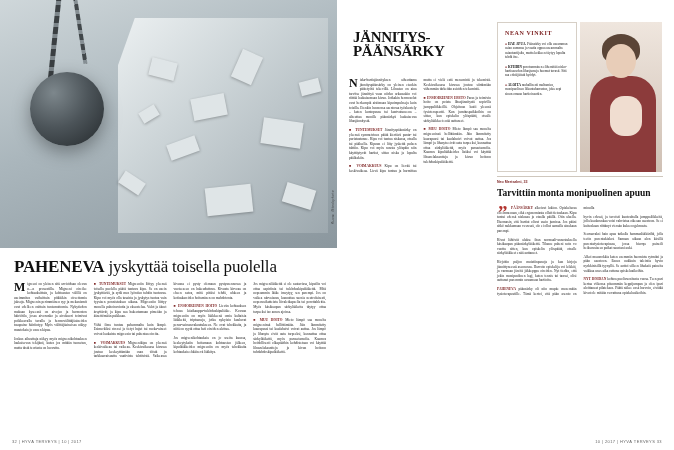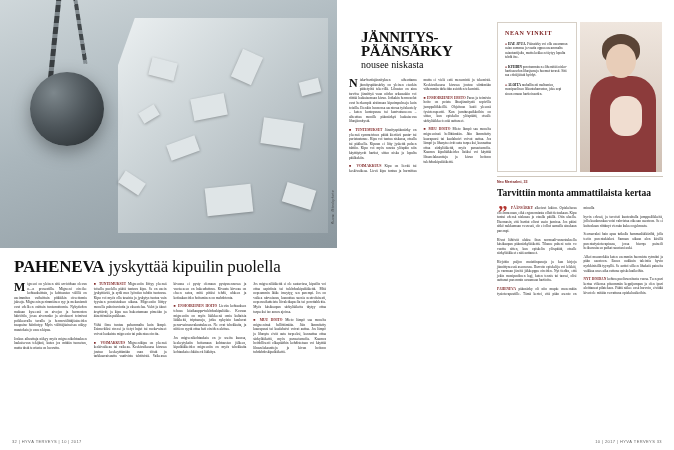--- a/index.html
+++ b/index.html
@@ -86,21 +86,21 @@
   
   .folio{
     position:absolute;bottom:6px;font-size:4px;color:#666;
     font-family:"Liberation Sans",sans-serif;letter-spacing:.4px;
   }
   .folio-left{left:12px;}
   .folio-right{right:12px;}
 
   
   .r-head{
-    position:absolute;left:24px;top:30px;width:140px;
+    position:absolute;left:16px;top:30px;width:140px;
     font-family:"Liberation Serif",serif;color:#111;
   }
   .r-head .l1{font-size:15px;line-height:14px;font-weight:700;letter-spacing:-.3px;}
   .r-head .l2{font-size:15px;line-height:14px;font-weight:700;letter-spacing:-.3px;}
   .r-head .l3{font-size:10px;line-height:12px;font-weight:400;margin-top:1px;}
 
   .r-cols{
     position:absolute;left:12px;top:78px;width:142px;height:190px;
     column-count:2;column-gap:7px;
   }
@@ -185,21 +185,21 @@
       <div class="shard" style="left:206px;top:186px;width:46px;height:28px;transform:rotate(-6deg);"></div>
       <div class="shard" style="left:284px;top:186px;width:30px;height:20px;transform:rotate(17deg);"></div>
       <div class="shard" style="left:140px;top:108px;width:18px;height:12px;transform:rotate(-31deg);"></div>
       <div class="shard" style="left:300px;top:80px;width:20px;height:14px;transform:rotate(-14deg);"></div>
 
       <div class="photo-credit">Kuva: iStockphoto</div>
     </div>
 
     <div class="left-head">
       <b>PAHENEVA</b>
-      <span class="light">jyskyttää kipuilin puolella</span>
+      <span class="light">jyskyttää toisella puolella</span>
     </div>
 
     <div class="cols">
       <p class="lead"><span class="dropcap">M</span><span>igreeni on yleinen sitä arvioidaan olevan n—n prosentilla. Migreeni oireilee kohtauksittain, ja kohtausten välillä on useimmiten vaiheittain pitkiäkin oireettomia jaksoja. Migreenin perimmäinen syy ja mekanismit ovat edelleen osittain tuntemattomia. Nykytiedon mukaan kyseessä on aivojen ja hermoston häiriötila, jossa aivorunko ja aivokuori toimivat poikkeavalla tavalla ja hermovälittäjäaineiden tasapaino häiriintyy. Myös välittäjäaineissa näkyy muutoksia jo ennen kipua.</span></p>
       <p><span>Joskus aiheuttaja näkyy myös migreenikohtauksen laukaisevan tekijänä, kuten jos mitään tunnetun, mutta tästä teoriasta on luovuttu.</span></p>
       <p><span class="bullet">■ </span><span class="kicker">TUNTEMUKSET</span> <span>Migreeniin liittyy yleensä toisella puolella päätä tuntuva kipu. Se on usein jyskyttävää, ja sydä men lyöntien tahtiin tuntuvaa. Kipu voi myös olla tasaista ja jyskytys tuntua vain fyysisen ponnistuksen aikana. Migreeniin liittyy monella pahoinvointia ja oksentelua. Valot ja äänet ärsyttävät, ja kipu saa hakeutumaan pimeään ja äänettömään paikkaan.</span></p>
       <p><span>Vähä ilma tuntuu pahemmalta kuin lämpö. Esimerkiksi stressi ja tietyt hajut tai ruoka-aineet voivat laukaista migreenin tai pahentaa oireita.</span></p>
       <p><span class="bullet">■ </span><span class="kicker">VOIMAKKUUS</span> <span>Migreenikipu on yleensä keskivaikeaa tai vaikeaa. Keskivaikeassa kivussa joutuu keskeyttämään osan töistä ja tarkkaavaisuutta vaativista tehtävistä. Vaikeassa kivussa ei pysty olemaan pystyasennossa ja vuoteeseen on hakeuduttava. Kivusta kirvoaa on eheen satoa, mitä pitäisi tehdä, uhkeen ja kotiaskareiden hoitaminen on mahdotonta.</span></p>
       <p><span class="bullet">■ </span><span class="kicker">ENSIOIREINEN HOITO</span> <span>Lievän kohtauksen tehoaa käsikauppa-tulehduskipulääke. Kovaan migreeniin on myös lääkkeenä omia kaltaisia lääkkeitä, triptaaneja, jotka nykyisin kuuluvat perus-sairausvakuutukseen. Ne ovat tehokkaita, ja niitä on syytä ottaa heti oireiden alettua.</span></p>
       <p><span>Jos migreenikohtauksia on jo useita kuussa, keskeytyksiin hoitamaan kohtausten jälkeen, kipulääkkeiden migreeniin on myös tehokkaita kohtauksia ehkäisevä lääkitys.</span></p>
@@ -210,21 +210,20 @@
     <div class="folio folio-left">32 | HYVÄ TERVEYS | 10 | 2017</div>
   </div>
 
   <div class="gutter"></div>
 
   <div class="page page-right">
 
     <div class="r-head">
       <div class="l1">JÄNNITYS-</div>
       <div class="l2">PÄÄNSÄRKY</div>
-      <div class="l3">nousee niskasta</div>
     </div>
 
     <div class="r-cols">
       <p><span class="dropcap">N</span><span>iska-hartiajännityksen aiheuttama jännityspäänsärky on yleinen etenkin päätetyötä tekevillä. Lihasten on aina tarvitse jännittyä vaan niiden arkaasakin voi riittää laukaisemaan kivun. Jotkakin hermosolut ovat herkempiä aistimaan kipuimpulsseja kuin toisilla. Etenkin huonossa asentossa työskentely – kuten kuntopussa tai kuntvatuneena – aiheuttaa monille päänsärkyä laukaisevaa lihasjännitystä.</span></p>
       <p><span class="bullet">■ </span><span class="kicker">TUNTEMUKSET</span> <span>Jännityspäänsärky on yleensä symmetrinen päätä kiertävä panta- tai puristustunne. Kipu voi tuntua niskassa, otsalla tai päälaella. Kipuun ei liity jyskettä pulsen tahtiin. Kipu voi myös nousta ylöspäin niin käyttäytyvät hartiat, sitten niska ja lopulta pääläakiin.</span></p>
       <p><span class="bullet">■ </span><span class="kicker">VOIMAKKUUS</span> <span>Kipu on lievää tai keskivaikeaa. Lievä kipu tuntuu ja harmittaa mutta ei vielä estä menemistä ja tekemistä. Keskivaikeassa kivussa joutuu siirtämään vähemmän tärkeitän asioiden tekemistä.</span></p>
       <p><span class="bullet">■ </span><span class="kicker">ENSIOIREINEN HOITO</span> <span>Paras ja toimivin hoito on poista lihasjännitystä sopivilla jumppaliikkeillä. Ohjeitnan laatii yleensä fysioterapeutti. Kun jumituspaikkoihin on sitten, kun opiskelin ylöspäätä, otsalle särkylääkkeet enää auttaneet.</span></p>
       <p><span class="bullet">■ </span><span class="kicker">MUU HOITO</span> <span>Mieto lämpö saa monelta migreeninsä hellittämään. Jäin lämmitetty kaurapussi tai kaulahuivi voivat auttaa. Jos lämpö ja lihasyta eivät auta tarpeeksi, kannattaa ottaa särkylääkettä, myös parasetamolia. Kaamos kipulääkkeiden lisäksi voi käyttää lihasrelaksantteja ja kivun hoitoon tulehduskipulääkettä.</span></p>
     </div>
 
@@ -238,21 +237,21 @@
     <div class="rphoto">
       <div class="bg"></div>
       <div class="body"></div>
       <div class="hair"></div>
       <div class="head"></div>
       <div class="baby"></div>
     </div>
 
     <div class="sep"></div>
     <div class="r-byline">Neo Mertsalmi, 33</div>
-    <div class="r-sub">Tarvittiin monta ammattilaista kertaa</div>
+    <div class="r-sub">Tarvittiin monta monipuolinen apuun</div>
     <div class="quotemark">”</div>
 
     <div class="r-lower">
       <p class="first"><span class="kicker">PÄÄNSÄRKY</span> <span>alkoivat lukion. Opiskeluraa oli emmenaan, eikä ergonomiasta olluit tietoakaan. Kipu tuntui edessä niskassa ja otsalla päällä. Otin aluella. Huomasin, että hartiat olivat usein jumissa. Jos pääni sitkö nukkumaan vesressä, olo ei ollut aamulla ainakaan parempi.</span></p>
       <p><span>Kivut lähtivät alukse ihan normaali-annostuksella käsikaupan päänsärkylääkettä. Tilanne paheni noin vo vuotta sitten, kun opiskelin ylöspäätä, otsalle särkylääkkeet enää auttaneet.</span></p>
       <p><span>Kirjoitin paljon muistiinpanoja ja kun kirjoja jännittyneessä asennossa. Harvoin opiskelija voi leikkiä, ja varmaan järeitä jäkkepppa oireiden. Nyt tiedän, että jokin monipuolinen lagi, kuten tennis tai tanssi, olisi auttanut paremmin avaamaan hartioita.</span></p>
       <p><span class="kicker">PAHENEVA</span> <span>päänsärky oli niin mupäe menemään fysioterapeutille. Tämä kertoi, että pään asento on minulla</span></p>
       <p><span>hyvin edessä, ja tavoisti kuntouhalla jumppaliikkeitä, jolla kaularankaa voisi vahvistaa oikeaan asentoon. Se ei kuitenkaan riittänyt vieraän kuka oogelmasta.</span></p>
       <p><span>Seuraavaksi hain apua tutkalla hammaslääkäriltä, jolla teetin purentakiskot. Samaan aikaan alon käsillä purentafysioterapiassa, jossa hierrqa paineili heiksavaiseen paikat suustani auki.</span></p>
       <p><span>Alkoi mausrokkia kuten enemmän huomiota rytmiini ja pään asentoon. Ennen nukkuin taleintia hyvin nyrkkinisillä tyynyllä. Se auttoi silleen lihaksiä paineita vaikkaa unes aika rattuna opiskeluaikoihin.</span></p>

